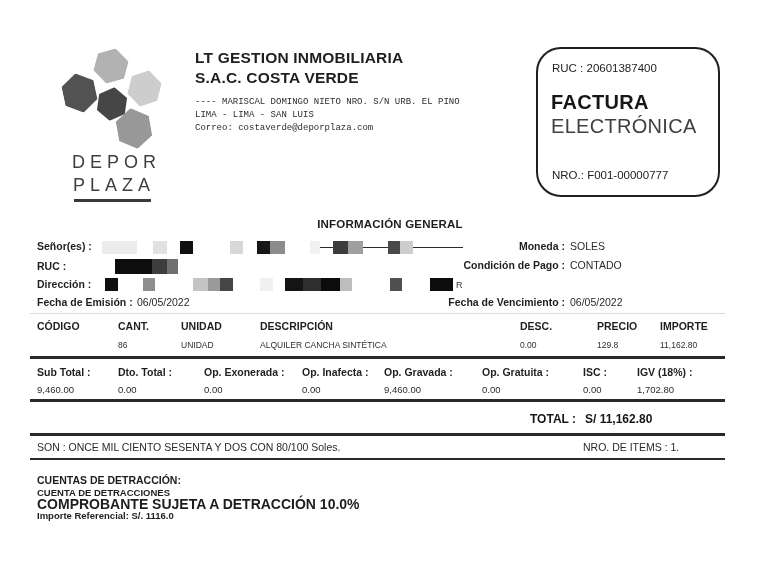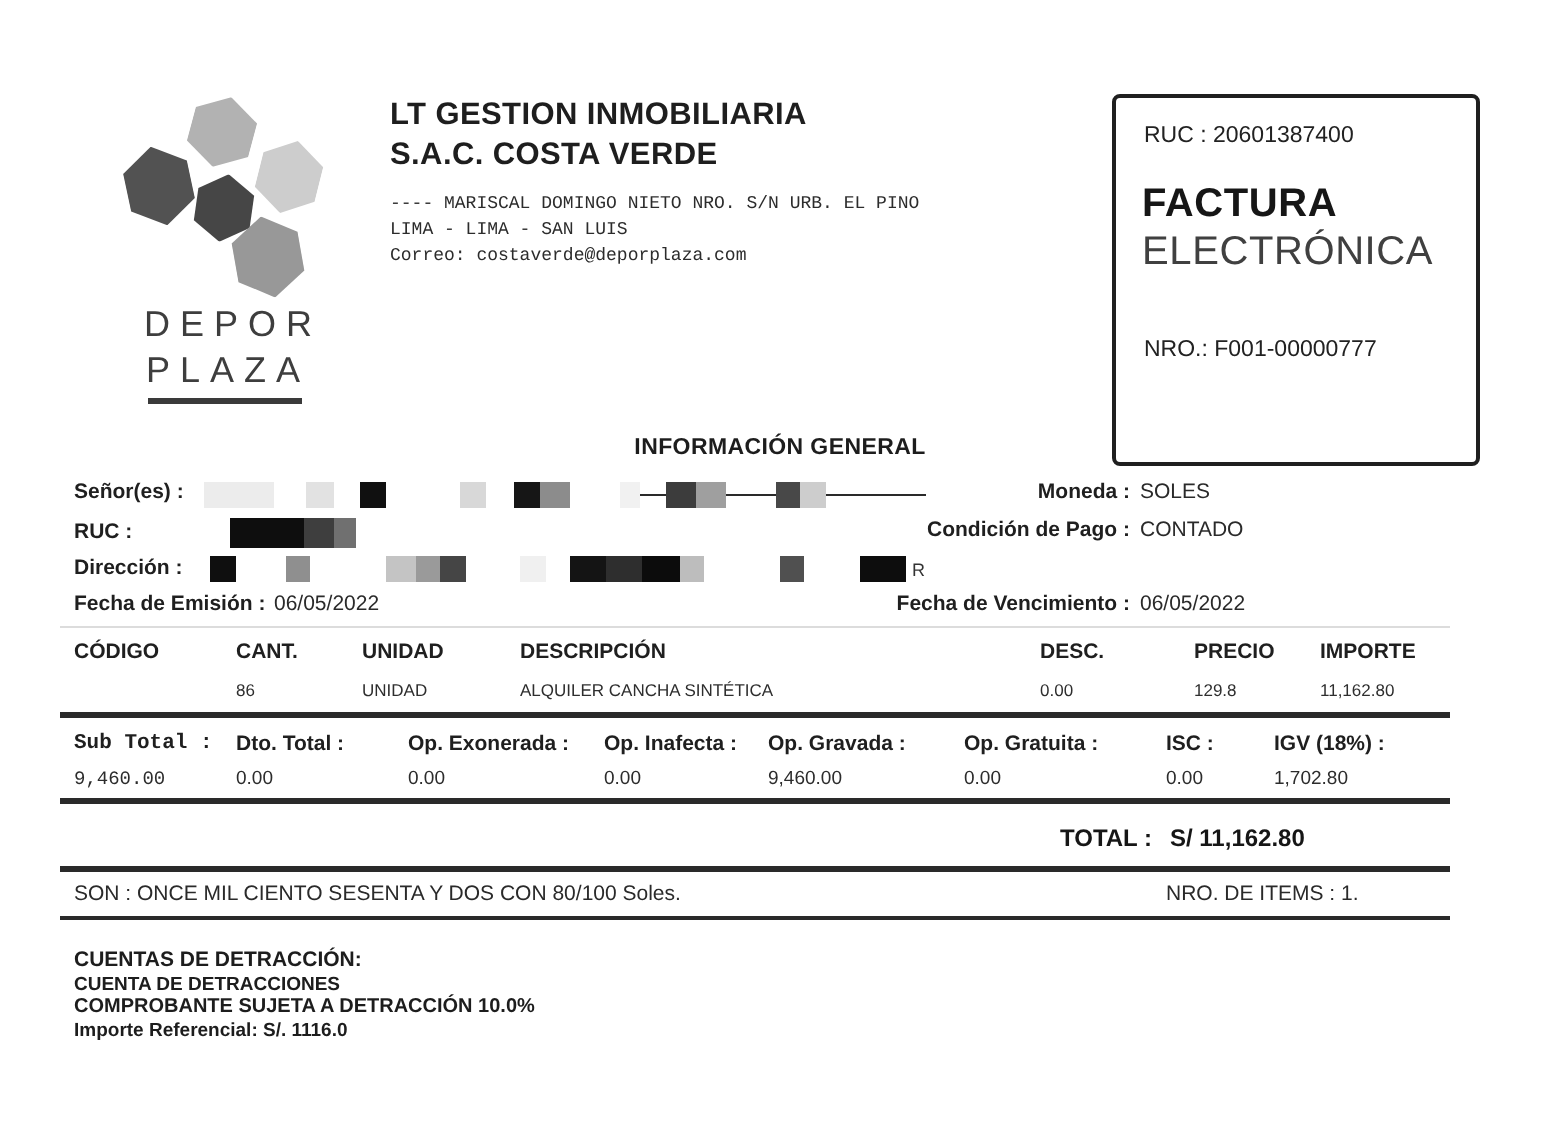--- a/index.html
+++ b/index.html
@@ -21,21 +21,21 @@
   .logo-w2 { top:131px; }
   .logo-underline { position:absolute; left:24px; top:155px; width:77px; height:3px; background:#3a3a3a; }
 
   
   .company { position:absolute; left:195px; top:48px; width:330px; }
   .company-name { font-size:15.5px; font-weight:bold; color:#1e1e1e; line-height:20px; letter-spacing:.2px; }
   .company-addr { font-size:9px; color:#2c2c2c; line-height:13px; margin-top:0;font-family:Liberation Mono, monospace; }
   .addr-gap { margin-top:8px; }
 
   
-  .invoice-box { position:absolute; left:556px; top:47px; width:184px; height:186px; border:2.5px solid #1f1f1f; border-radius:4px; }
+  .invoice-box { position:absolute; left:536px; top:47px; width:184px; height:150px; border:2.5px solid #1f1f1f; border-radius:25px; }
   .ib-ruc { position:absolute; left:14px; top:13px; font-size:11.5px; color:#222; }
   .ib-type1 { position:absolute; left:13px; top:42px; font-size:20px; font-weight:bold; color:#161616; letter-spacing:.3px; }
   .ib-type2 { position:absolute; left:13px; top:66px; font-size:20px; color:#404040; letter-spacing:.3px; }
   .ib-nro { position:absolute; left:14px; top:120px; font-size:11.5px; color:#222; }
 
   
   .gi-title { position:absolute; left:0; top:214px; width:780px; text-align:center; }
   .gi-title span { display:inline-block; font-size:11.5px; font-weight:bold; color:#1d1d1d; border-bottom:1.5px solid #2a2a2a; padding-bottom:17px; letter-spacing:.2px; }
   .field-label { font-weight:bold; font-size:10.5px; color:#1f1f1f; white-space:nowrap; }
   .field-value { font-size:10.5px; color:#2a2a2a; white-space:nowrap; }
@@ -69,39 +69,39 @@
   .th { font-weight:bold; font-size:10.5px; color:#1f1f1f; }
   .td { font-size:8.5px; color:#2e2e2e; }
   .c0 { left:37px; } .c1 { left:118px; } .c2 { left:181px; } .c3 { left:260px; }
   .c4 { left:520px; } .c5 { left:597px; } .c6 { left:660px; }
 
   
   .sum-lbl-row { top:366px; }
   .sum-val-row { top:384px; }
   .sl { font-weight:bold; font-size:10.5px; color:#1f1f1f; }
   .sv { font-size:9.5px; color:#2c2c2c; }
-  .s0 { left:37px;font-family:Liberation Mono, monospace; } .s1 { left:118px; } .s2 { left:204px; } .s3 { left:302px; }
+  .s0 { left:37px; } .s1 { left:118px; } .s2 { left:204px; } .s3 { left:302px; }
   .s4 { left:384px; } .s5 { left:482px; } .s6 { left:583px; } .s7 { left:637px; }
 
   
   .total-row { top:412px; }
   .total-label { position:absolute; left:530px; font-size:12px; font-weight:bold; color:#161616; }
   .total-value { position:absolute; left:585px; font-size:12px; font-weight:bold; color:#161616; }
 
   
   .son-row { top:441px; }
   .son-text { position:absolute; left:37px; font-size:10.5px; color:#2a2a2a; white-space:nowrap; }
   .items-count { position:absolute; left:583px; font-size:10.5px; color:#2a2a2a; white-space:nowrap; }
 
   
   .detraccion { position:absolute; left:37px; top:474px; }
   .dt-l1 { font-size:10.5px; font-weight:bold; color:#1d1d1d; line-height:13px; }
   .dt-l2 { font-size:9.5px; font-weight:bold; color:#1d1d1d; line-height:11px; }
   .dt-l3 { font-size:9.5px; color:#2e2e2e; line-height:11px; }
-  .dt-l4 { font-size:10px; font-weight:bold; color:#1d1d1d; line-height:12px; }
+  .dt-l4 { font-size:14px; font-weight:bold; color:#1d1d1d; line-height:12px; }
   .dt-l5 { font-size:9.5px; font-weight:bold; color:#1d1d1d; line-height:11px; }
 </style>
 </head>
 <body>
 
 <div class="sheet">
 
   <div class="logo">
     <span class="hex hex-1">
         <span class="hex-shape" style="background: rgb(178, 178, 178);"></span>

